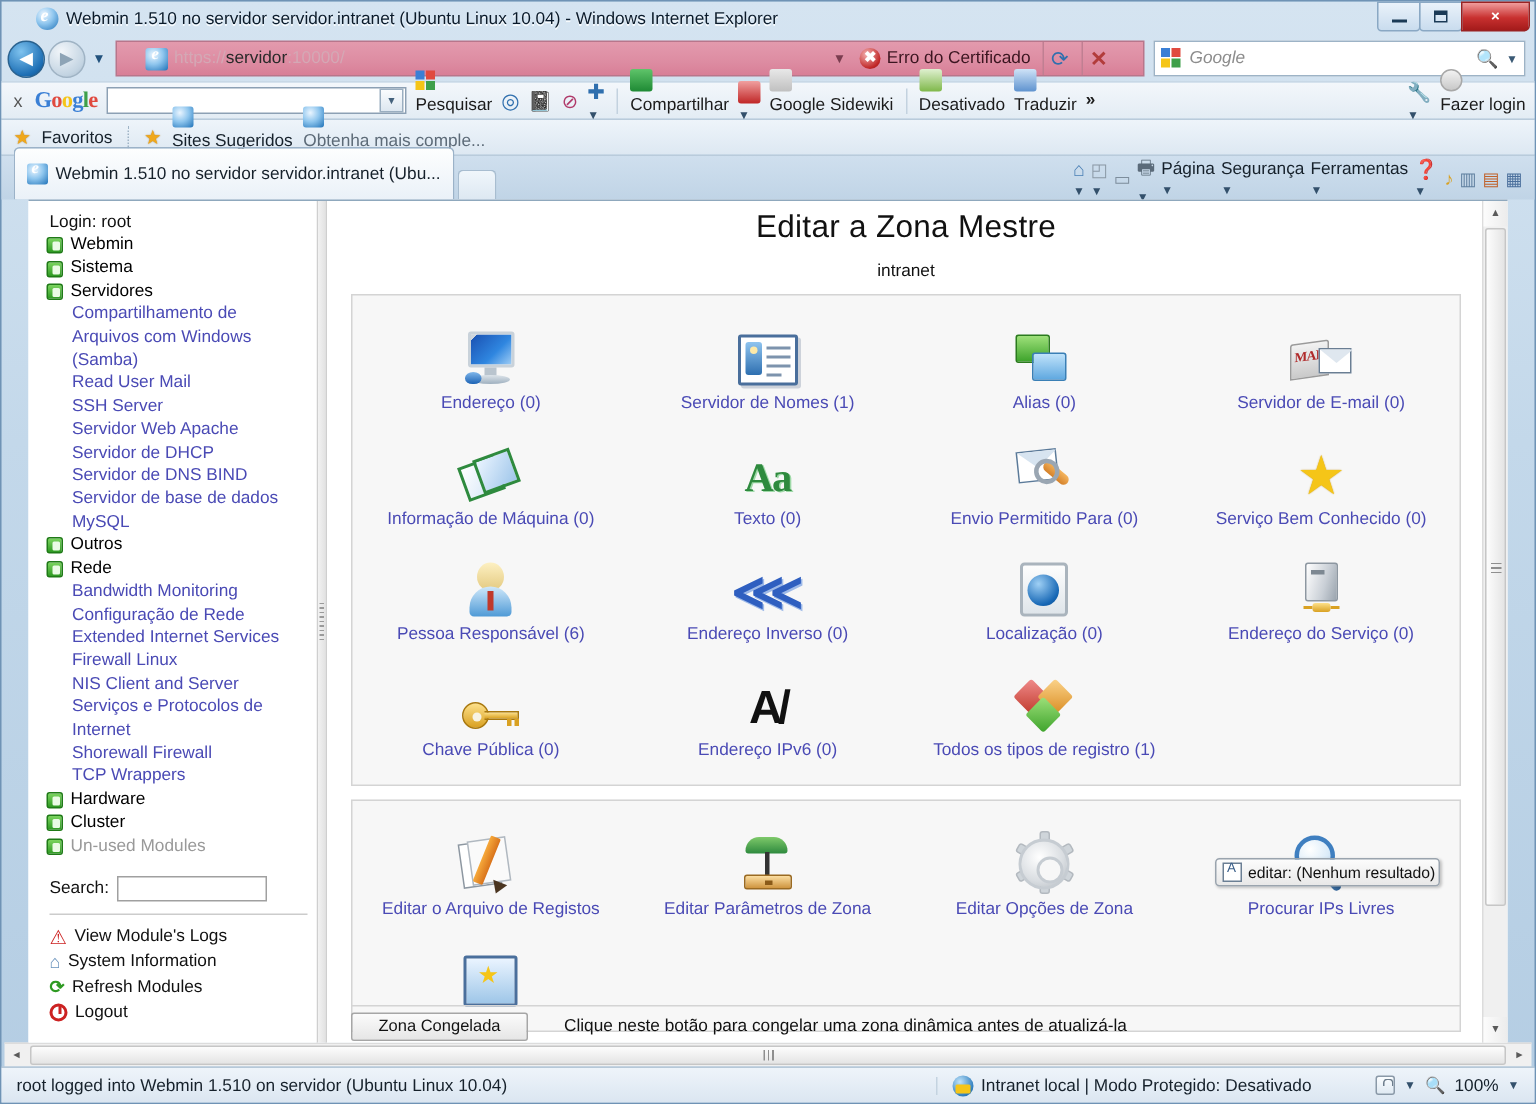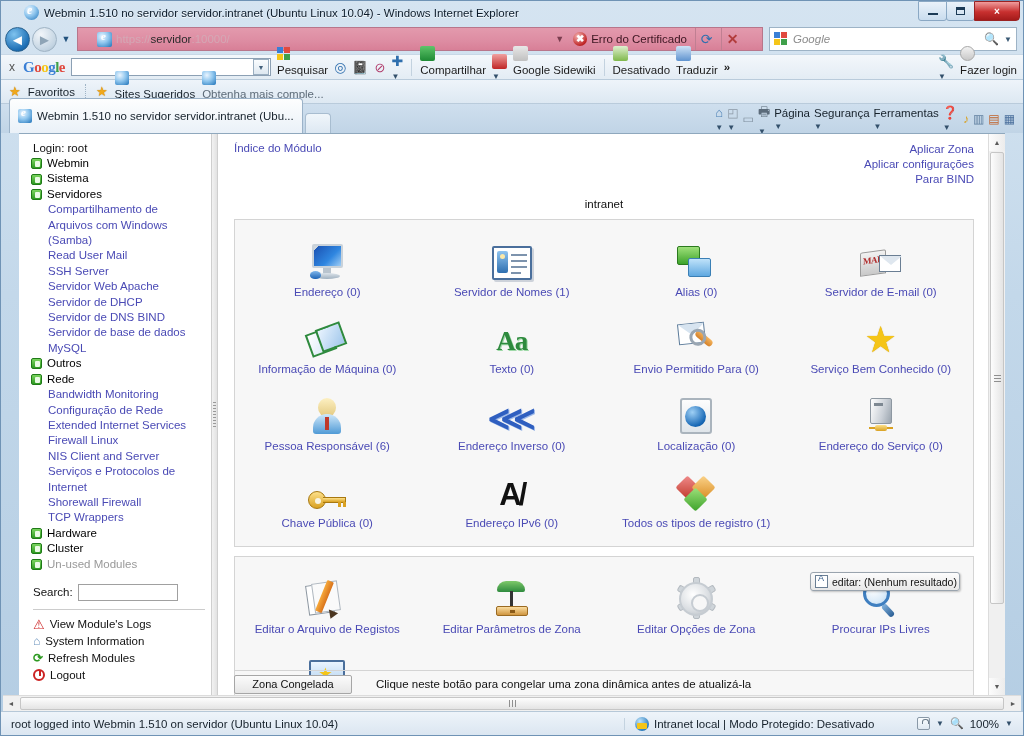--- a/index.html
+++ b/index.html
@@ -704,28 +704,21 @@
           <span class="ico-power"></span>
           <span class="lbl">Logout</span>
         </div>
     </div>
 
     <div class="sb-divider">
         <span class="grip"></span>
       </div>
 
     <div class="content">
-      <div class="topbar">
-        <span class="modlink">Índice do Módulo</span>
-        <span class="toplinks">
-          <div>Aplicar Zona</div>
-          <div>Aplicar configurações</div>
-          <div>Parar BIND</div>
-        </span>
-      </div>
+      <div class="pagetitle">Editar a Zona Mestre</div>
       <div class="zonename">intranet</div>
 
       <div class="panel">
         <div class="grid">
 
           <div class="cell">
             <div class="ic">
               <div class="i-monitor">
                   <i class="scr"></i>
                   <i class="stand"></i>

